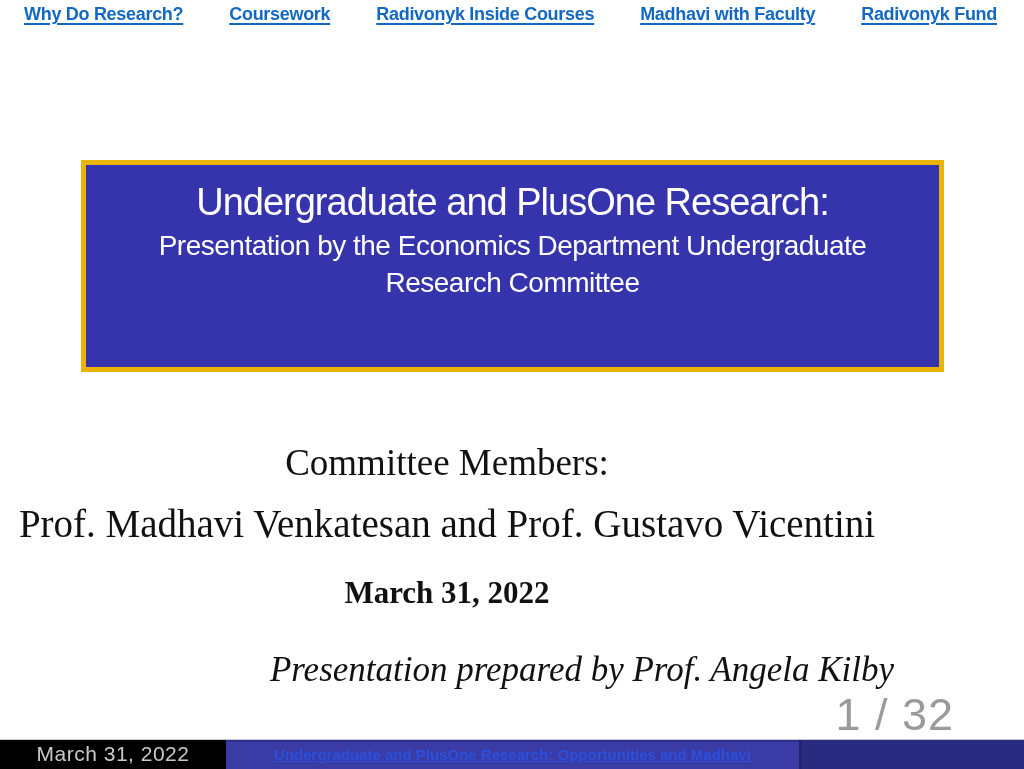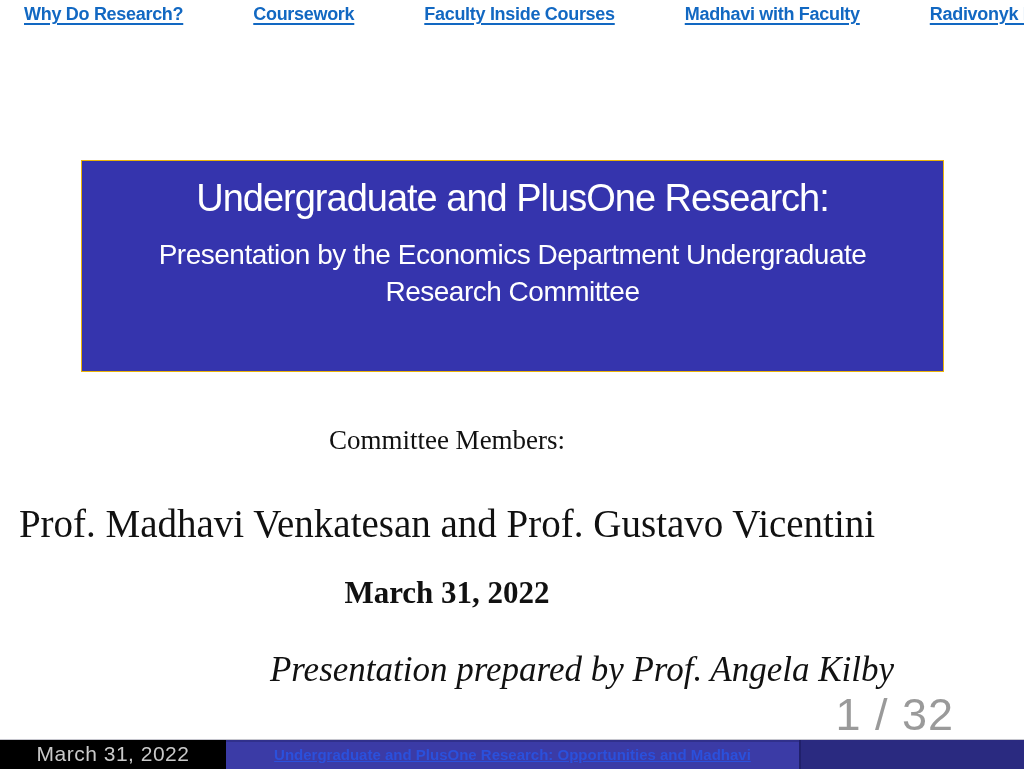--- a/index.html
+++ b/index.html
@@ -5,48 +5,48 @@
   html,body { margin:0; padding:0; background:#ffffff; }
   .slide {
     position:relative; width:1024px; height:769px;
     background:#ffffff; overflow:hidden;
     font-family:"Liberation Sans", sans-serif;
   }
 
   
   .top-nav {
     position:absolute; left:24px; top:4px; right:0;
-    display:flex; gap:70px; align-items:center;
+    display:flex; gap:46px; align-items:center;
   }
   .nav-link {
     font-size:18px; font-weight:bold; white-space:nowrap;
     color:var(--nav_link, #1268C2);
     text-decoration:underline; text-decoration-thickness:2px; text-underline-offset:3px;
     letter-spacing:-0.3px; cursor:pointer;
   }
 
   
   .title-box {
     position:absolute; left:81px; top:160px; width:863px; height:212px;
     box-sizing:border-box;
     background:var(--title_box_bg, #3534AD);
-    border:1px solid #eab308;
+    border:5px solid #eab308;
     color:#ffffff; text-align:center;
   }
   .title-block { padding-top:14px; }
   .title-line { font-size:38px; line-height:47px; letter-spacing:-1px; }
-  .subtitle-block { margin-top:14px; }
+  .subtitle-block { margin-top:1px; }
   .subtitle-line { font-size:28px; line-height:37px; letter-spacing:-0.5px; }
 
   
   .body-line {
     position:absolute; left:0; width:894px; text-align:center;
     font-family:"Liberation Serif", serif; color:#111111; line-height:1.25;
   }
-  .body-committee { top:424px; font-size:27px; }
+  .body-committee { top:440px; font-size:37px; }
   .body-members   { top:500px; font-size:39px; }
   .body-date      { top:574px; font-size:31px; font-weight:bold; }
   .body-prepared  { top:648px; font-size:35px; font-style:italic;text-align:right; }
 
   
   .page-number {
     position:absolute; top:692px; right:70px;
     font-size:45px; line-height:1; color:var(--page_number, #9A9A9A);
     letter-spacing:1px;
   }
@@ -78,21 +78,21 @@
   }
 </style>
 </head>
 <body>
 
 <div class="slide">
 
   <nav class="top-nav">
     <a class="nav-link">Why Do Research?</a>
     <a class="nav-link">Coursework</a>
-    <a class="nav-link">Faculty Inside Courses</a>
+    <a class="nav-link">Radivonyk Inside Courses</a>
     <a class="nav-link">Madhavi with Faculty</a>
     <a class="nav-link">Radivonyk Fund</a>
 
   </nav>
 
   <div class="title-box">
     <div class="title-block">
       <div class="title-line">Undergraduate and PlusOne Research:</div>
     </div>
     <div class="subtitle-block">

